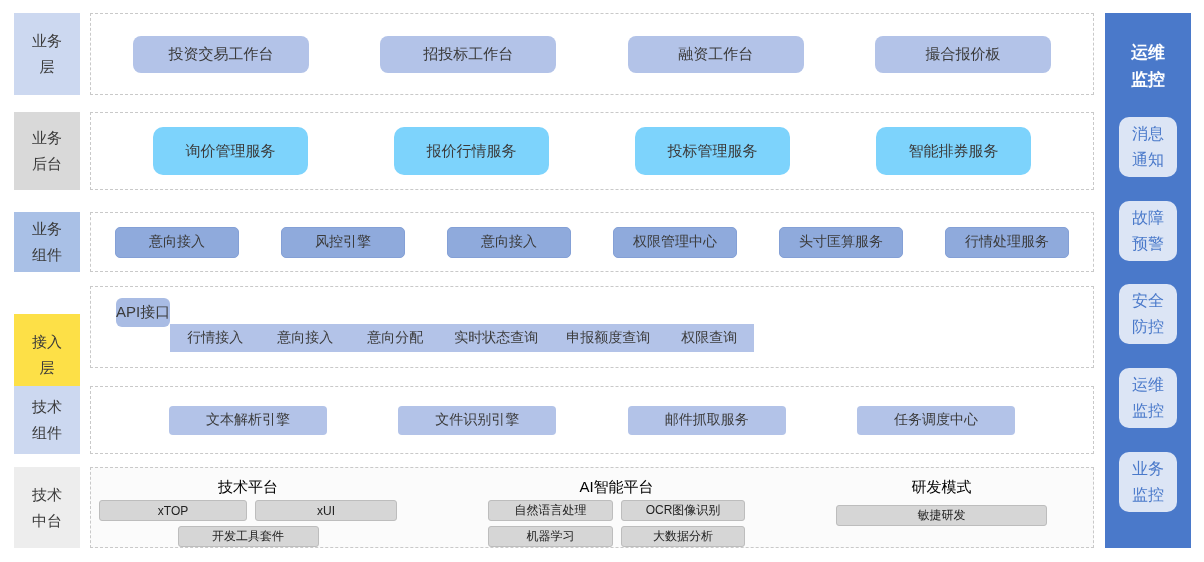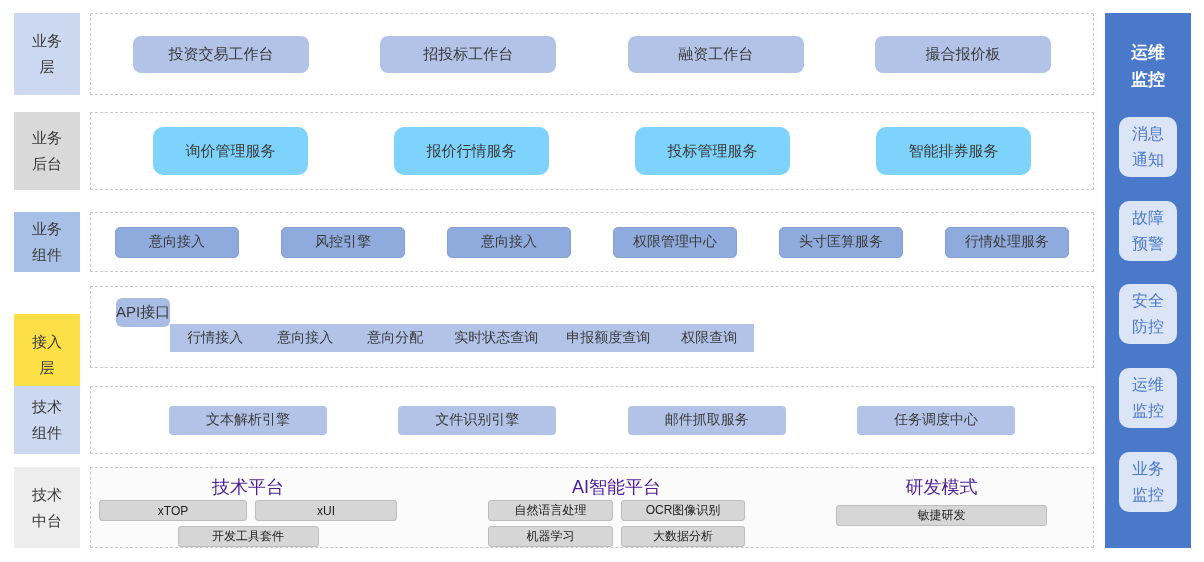--- a/index.html
+++ b/index.html
@@ -34,21 +34,21 @@
   .bx{display:flex;align-items:center;justify-content:center;box-sizing:border-box;color:#3b3b3b;}
   .bx-l1{width:176px;height:37px;background:#b3c3e8;border-radius:8px;font-size:15px;}
   .bx-gray{width:155px;height:48px;background:#7dd3fc;border-radius:10px;font-size:15px;}
   .bx-comp{min-width:124px;height:31px;background:#8faadc;border:1px solid #84a0d6;border-radius:5px;font-size:14px;padding:0 10px;}
   .api-bar{height:29px;background:#a9bce4;border-radius:6px;font-size:15px;display:flex;align-items:center;justify-content:center;color:#3b3b3b;}
   .pnl4-row{display:flex;align-items:center;justify-content:space-between;margin-top:11px;}
   .bx-acc{min-width:90px;height:28px;background:#b3c3e8;border-radius:0;font-size:14px;padding:0 14px;}
   .bx-tech{width:158px;height:29px;background:#b3c3e8;border-radius:4px;font-size:14px;}
   
   .grp{display:flex;flex-direction:column;align-items:center;}
-  .grp-title{font-size:18px;color:#4c1d95;line-height:20px;margin-bottom:3px;}
+  .grp-title{font-size:15px;color:#000000;line-height:20px;margin-bottom:3px;}
   .grp-row{display:flex;gap:8px;margin-bottom:5px;justify-content:center;}
   .tbox{height:19px;background:#d6d6d6;border:1px solid #bdbdbd;border-radius:3px;
         font-size:12px;display:flex;align-items:center;justify-content:center;color:#222;}
   .tb-w146{width:146px;} .tb-w140{width:140px;} .tb-w139{width:139px;}
   .tb-w123{width:123px;} .tb-w122{width:122px;} .tb-w209{width:209px;margin-top:5px;}
   
   .sidebar{
     position:absolute;left:1105px;top:13px;width:86px;height:535px;background:#4a79ca;
     display:flex;flex-direction:column;align-items:center;justify-content:space-between;
     padding:26px 0 36px;box-sizing:border-box;

